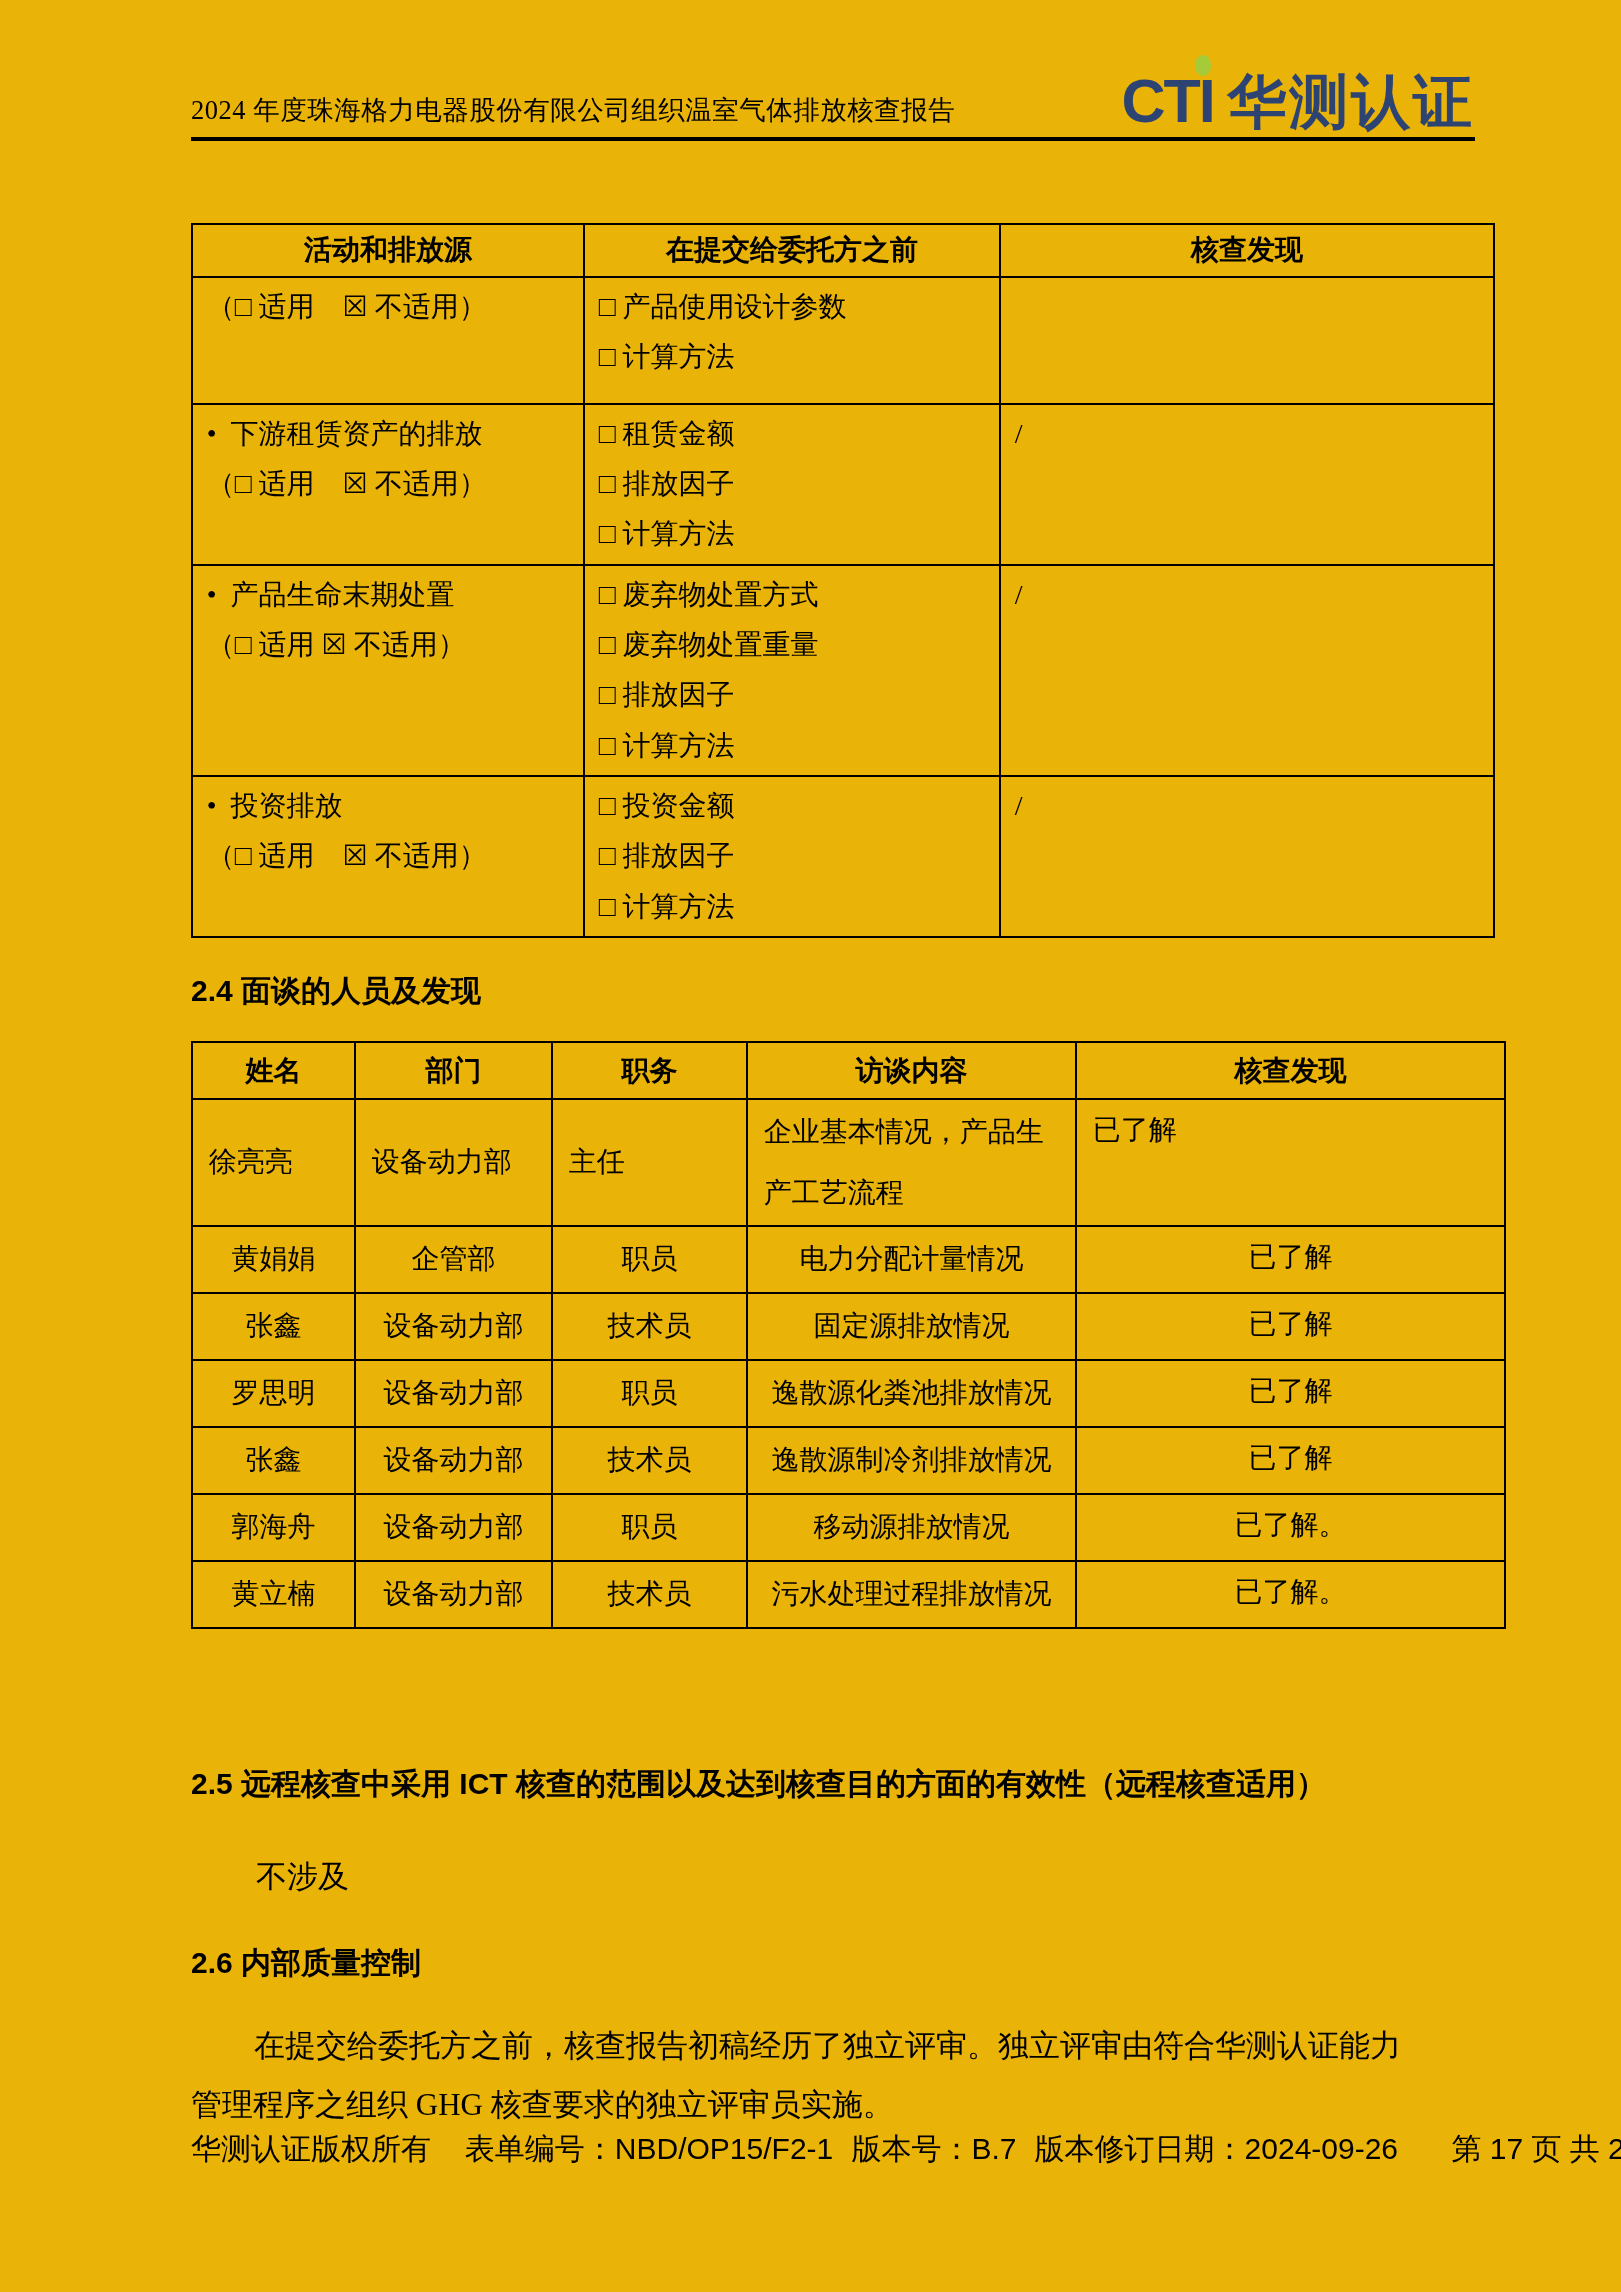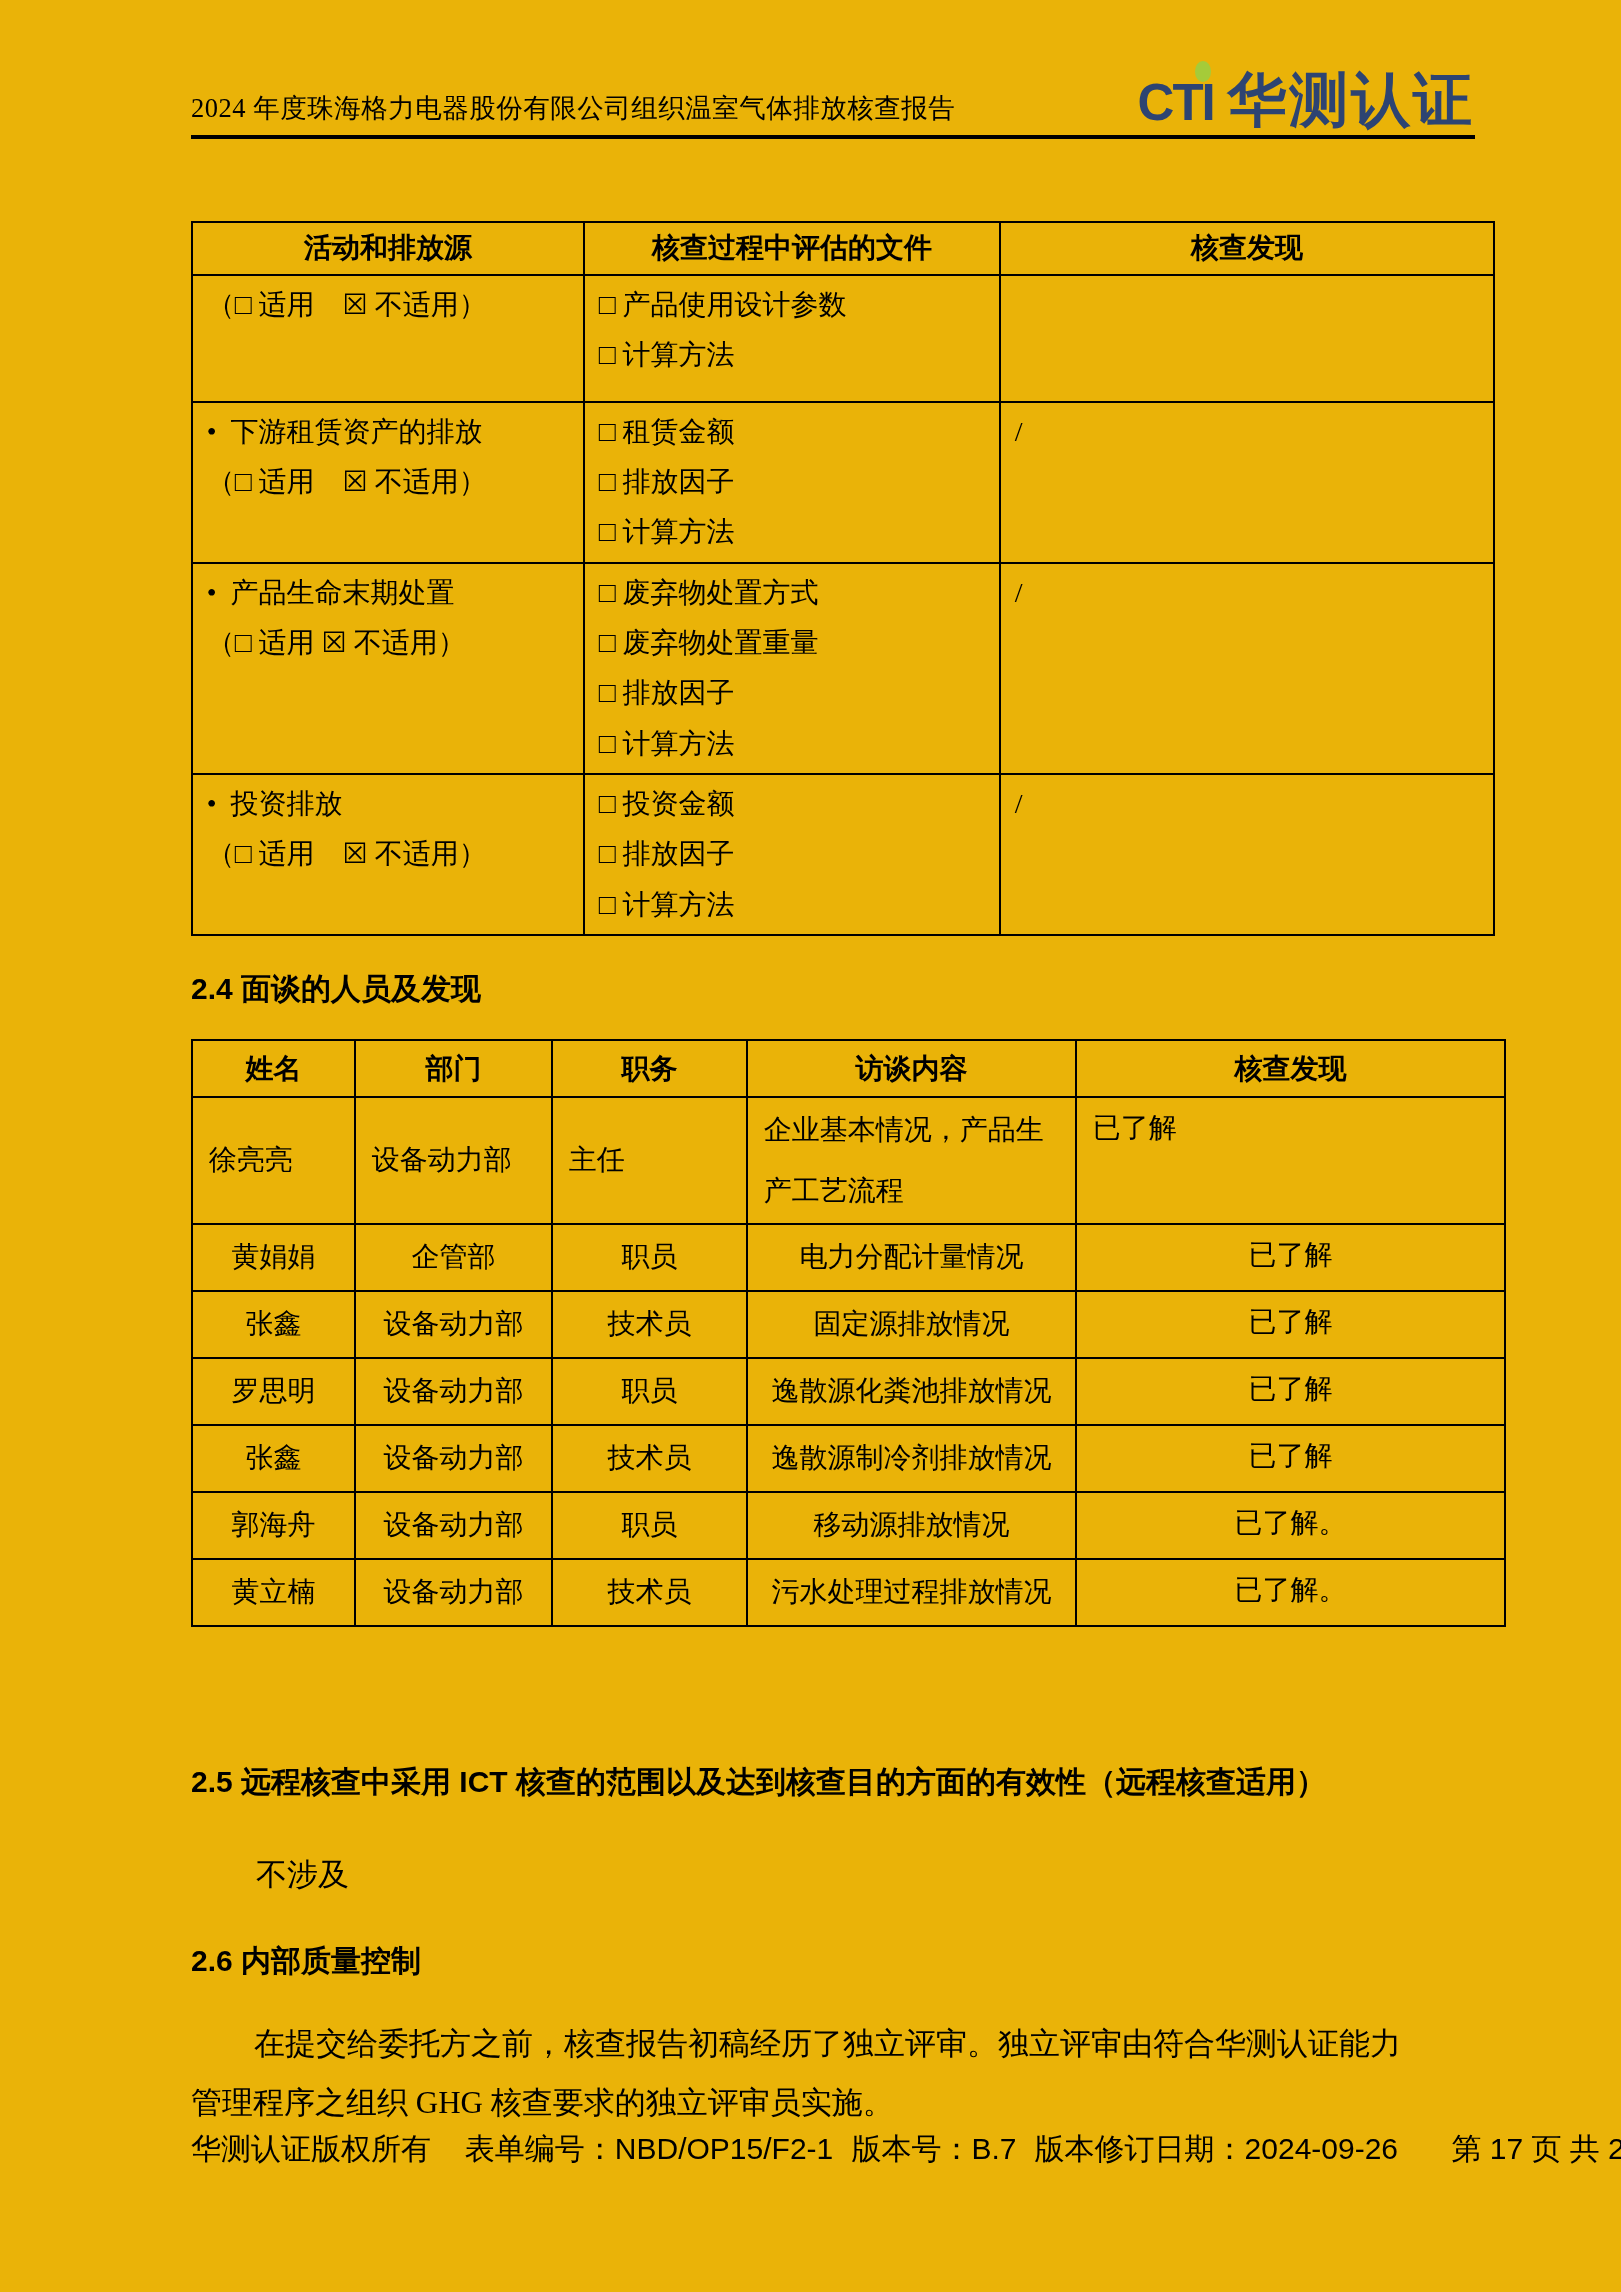--- a/index.html
+++ b/index.html
@@ -21,21 +21,21 @@
   }
   .header-title{
     font-size:26.5px;
     letter-spacing:0.5px;
     padding-bottom:3.9px;
   }
   .logo{display:flex;align-items:baseline;line-height:1;}
   .cti-wrap{position:relative;display:inline-block;}
   .cti-text{
     font-family:"Liberation Sans", sans-serif;
-    font-weight:900;font-size:51px;letter-spacing:-2px;text-align:right;
+    font-weight:900;font-size:61px;letter-spacing:-2px;text-align:right;
   }
   .cti-dot{
     position:absolute;top:-15.7px;right:2.9px;
     width:15.7px;height:20.6px;border-radius:50%;
     display:block;
   }
   .logo-cn{
     font-family:"Liberation Sans", sans-serif;
     font-weight:700;font-size:59px;letter-spacing:2.9px;
     margin-left:13.7px;
@@ -110,21 +110,21 @@
         </span>
         <span class="logo-cn" style="color: rgb(45, 68, 114);">华测认证</span>
       </div>
     </div>
     <div class="header-rule" style="background: rgb(0, 0, 0);"></div>
 
     <table class="tbl1">
       <tbody>
           <tr>
         <th class="c1">活动和排放源</th>
-        <th class="c2">核查过程中评估的文件</th>
+        <th class="c2">在提交给委托方之前</th>
         <th class="c3">核查发现</th>
       </tr>
       <tr class="r1">
         <td>
           <div class="cell-line">（□ 适用　☒ 不适用）</div>
         </td>
         <td>
           <div class="cell-line">□ 产品使用设计参数</div>
           <div class="cell-line">□ 计算方法</div>
         </td>

